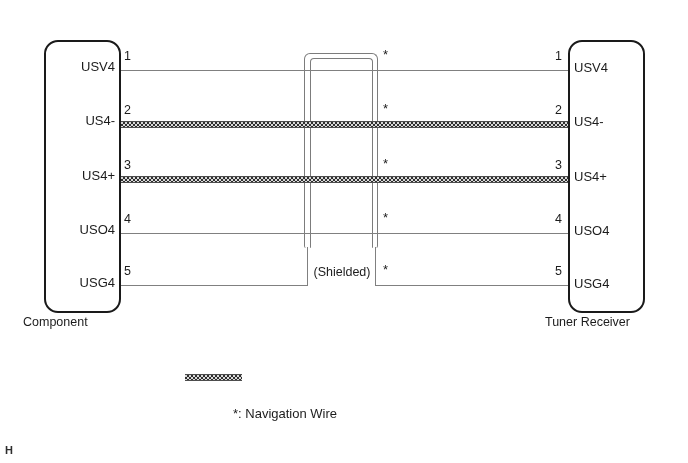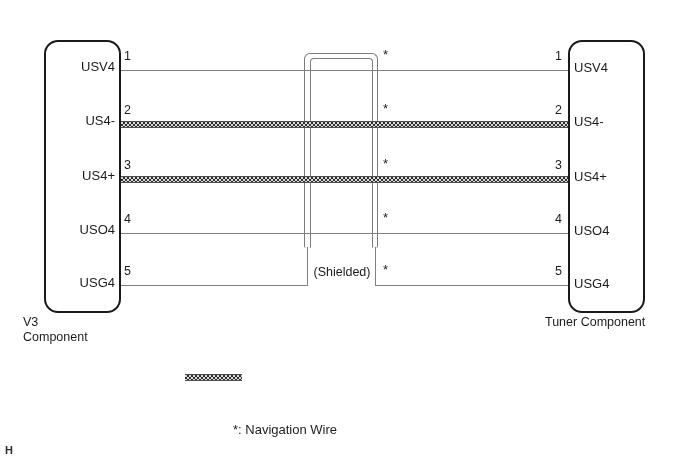--- a/index.html
+++ b/index.html
@@ -43,21 +43,21 @@
   .legend-swatch{
     position:absolute;left:185px;top:374px;width:57px;height:5px;
     border-top:1px solid #4d4d4d;border-bottom:1px solid #4d4d4d;
     background-color:#d9d9d9;
     background-image:
       linear-gradient(45deg,#2f2f2f 25%,transparent 25%,transparent 75%,#2f2f2f 75%),
       linear-gradient(45deg,#2f2f2f 25%,transparent 25%,transparent 75%,#2f2f2f 75%);
     background-position:0 0,2px 2px;background-size:4px 4px;z-index:6;
   }
   .legend-text{position:absolute;left:246px;top:370px;font-size:13px;z-index:6;}
-  .footnote{position:absolute;left:233px;top:406px;font-size:13px;z-index:6;margin-top:16px;}
+  .footnote{position:absolute;left:233px;top:406px;font-size:13px;z-index:6;}
   .page-marker{position:absolute;left:5px;top:444px;font-size:11px;font-weight:bold;color:#2e2e2e;z-index:6;}
 </style>
 </head>
 <body>
 
 <div id="stage">
 
   <div class="connector-box" style="left:44px"></div>
   <div class="connector-box" style="left:568px"></div>
 
@@ -100,25 +100,24 @@
 
   <div class="asterisk" style="top:48px">*</div>
   <div class="asterisk" style="top:102px">*</div>
   <div class="asterisk" style="top:157px">*</div>
   <div class="asterisk" style="top:211px">*</div>
   <div class="asterisk" style="top:263px">*</div>
 
   <div class="shield-caption">(Shielded)</div>
 
   <div class="component-caption" style="left:23px">
-    <div>V3</div>
     <div>Component</div>
   </div>
   <div class="component-caption" style="left:545px">
-    <div>Tuner Component</div>
+    <div>Tuner Receiver</div>
   </div>
 
   <div class="legend-swatch"></div>
 
   <div class="footnote">*: Navigation Wire</div>
 
   <div class="page-marker">H</div>
 
 </div>
 

